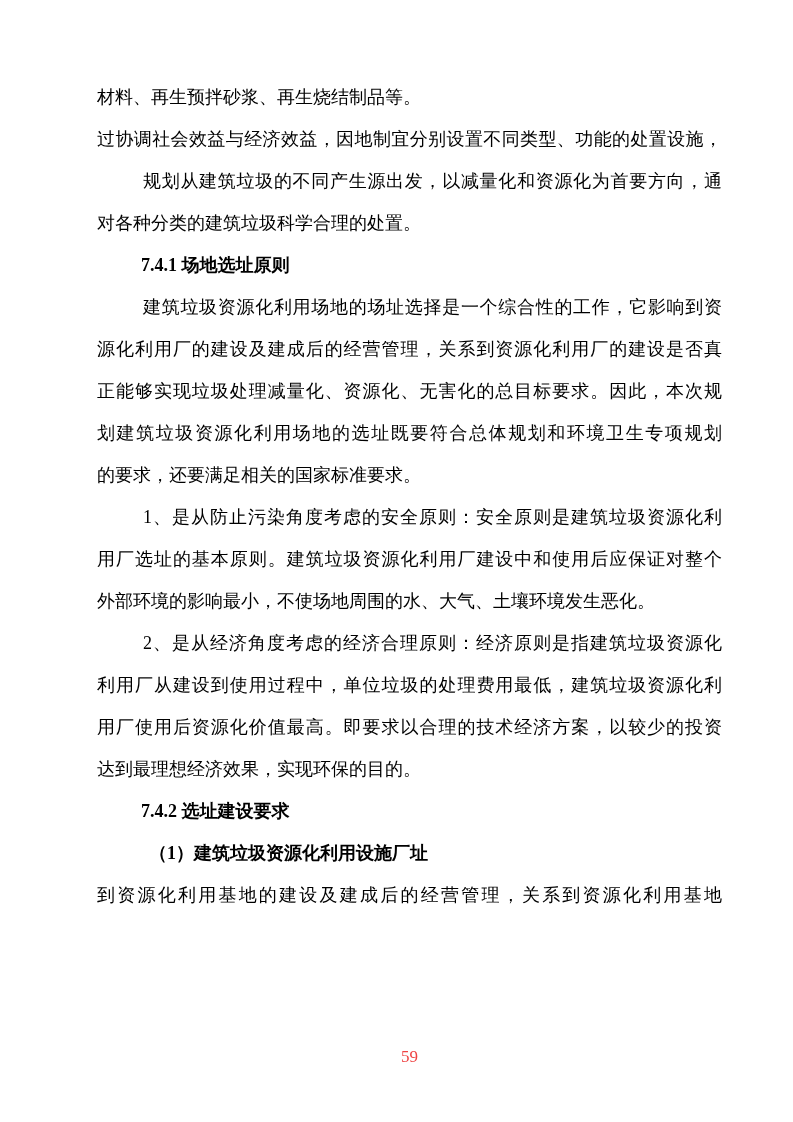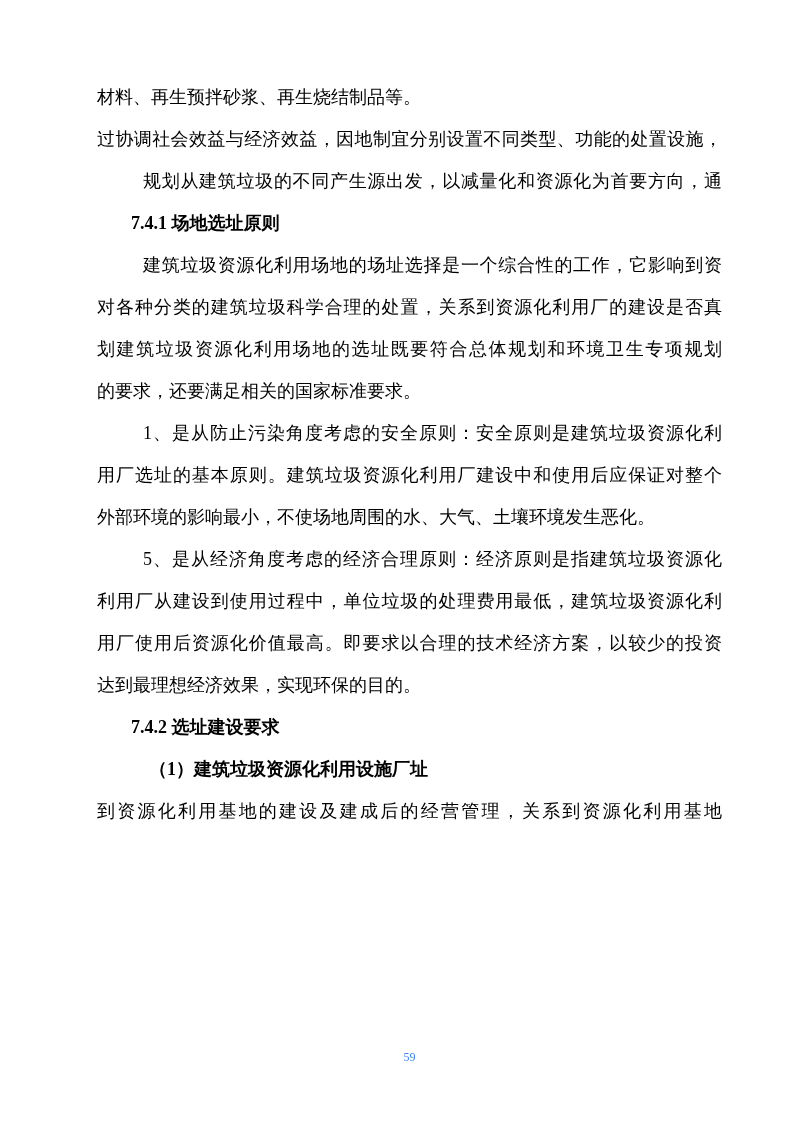--- a/index.html
+++ b/index.html
@@ -37,53 +37,55 @@
   }
   .p-line.first {
     text-indent: 46px;
   }
   .heading {
     font-weight: bold;
     text-align: left;
     text-align-last: left;
   }
   .heading.h3 {
-    margin-left: 34px;
+    margin-left: 44px;
   }
   .heading.h4 {
     margin-left: 52px;
   }
   .footer {
     position: absolute;
     left: 97px;
     top: 1048px;
     width: 625px;
     text-align: center;
-    font-size: 12px;
+    font-size: 17px;
     line-height: 18px;
-    color: #3b82f6;
+    color: #ef4444;
   }
 </style>
 </head>
 <body>
 
 <div class="page">
   <div class="content" id="doc-content">
       <div class="line p-line last">材料、再生预拌砂浆、再生烧结制品等。</div>
       <div class="line p-line">过协调社会效益与经济效益，因地制宜分别设置不同类型、功能的处置设施，</div>
       <div class="line p-line first">规划从建筑垃圾的不同产生源出发，以减量化和资源化为首要方向，通</div>
+      <div class="line p-line last">对各种分类的建筑垃圾科学合理的处置。</div>
       <div class="line heading h3">7.4.1 场地选址原则</div>
       <div class="line p-line first">建筑垃圾资源化利用场地的场址选择是一个综合性的工作，它影响到资</div>
-      <div class="line p-line">对各种分类的建筑垃圾科学合理的处置，关系到资源化利用厂的建设是否真</div>
+      <div class="line p-line">源化利用厂的建设及建成后的经营管理，关系到资源化利用厂的建设是否真</div>
+      <div class="line p-line">正能够实现垃圾处理减量化、资源化、无害化的总目标要求。因此，本次规</div>
       <div class="line p-line">划建筑垃圾资源化利用场地的选址既要符合总体规划和环境卫生专项规划</div>
       <div class="line p-line last">的要求，还要满足相关的国家标准要求。</div>
       <div class="line p-line first">1、是从防止污染角度考虑的安全原则：安全原则是建筑垃圾资源化利</div>
       <div class="line p-line">用厂选址的基本原则。建筑垃圾资源化利用厂建设中和使用后应保证对整个</div>
       <div class="line p-line last">外部环境的影响最小，不使场地周围的水、大气、土壤环境发生恶化。</div>
-      <div class="line p-line first">5、是从经济角度考虑的经济合理原则：经济原则是指建筑垃圾资源化</div>
+      <div class="line p-line first">2、是从经济角度考虑的经济合理原则：经济原则是指建筑垃圾资源化</div>
       <div class="line p-line">利用厂从建设到使用过程中，单位垃圾的处理费用最低，建筑垃圾资源化利</div>
       <div class="line p-line">用厂使用后资源化价值最高。即要求以合理的技术经济方案，以较少的投资</div>
       <div class="line p-line last">达到最理想经济效果，实现环保的目的。</div>
       <div class="line heading h3">7.4.2 选址建设要求</div>
       <div class="line heading h4">（1）建筑垃圾资源化利用设施厂址</div>
       <div class="line p-line">到资源化利用基地的建设及建成后的经营管理，关系到资源化利用基地</div>
     </div>
   <div class="footer">
     <span>59</span>
   </div>

